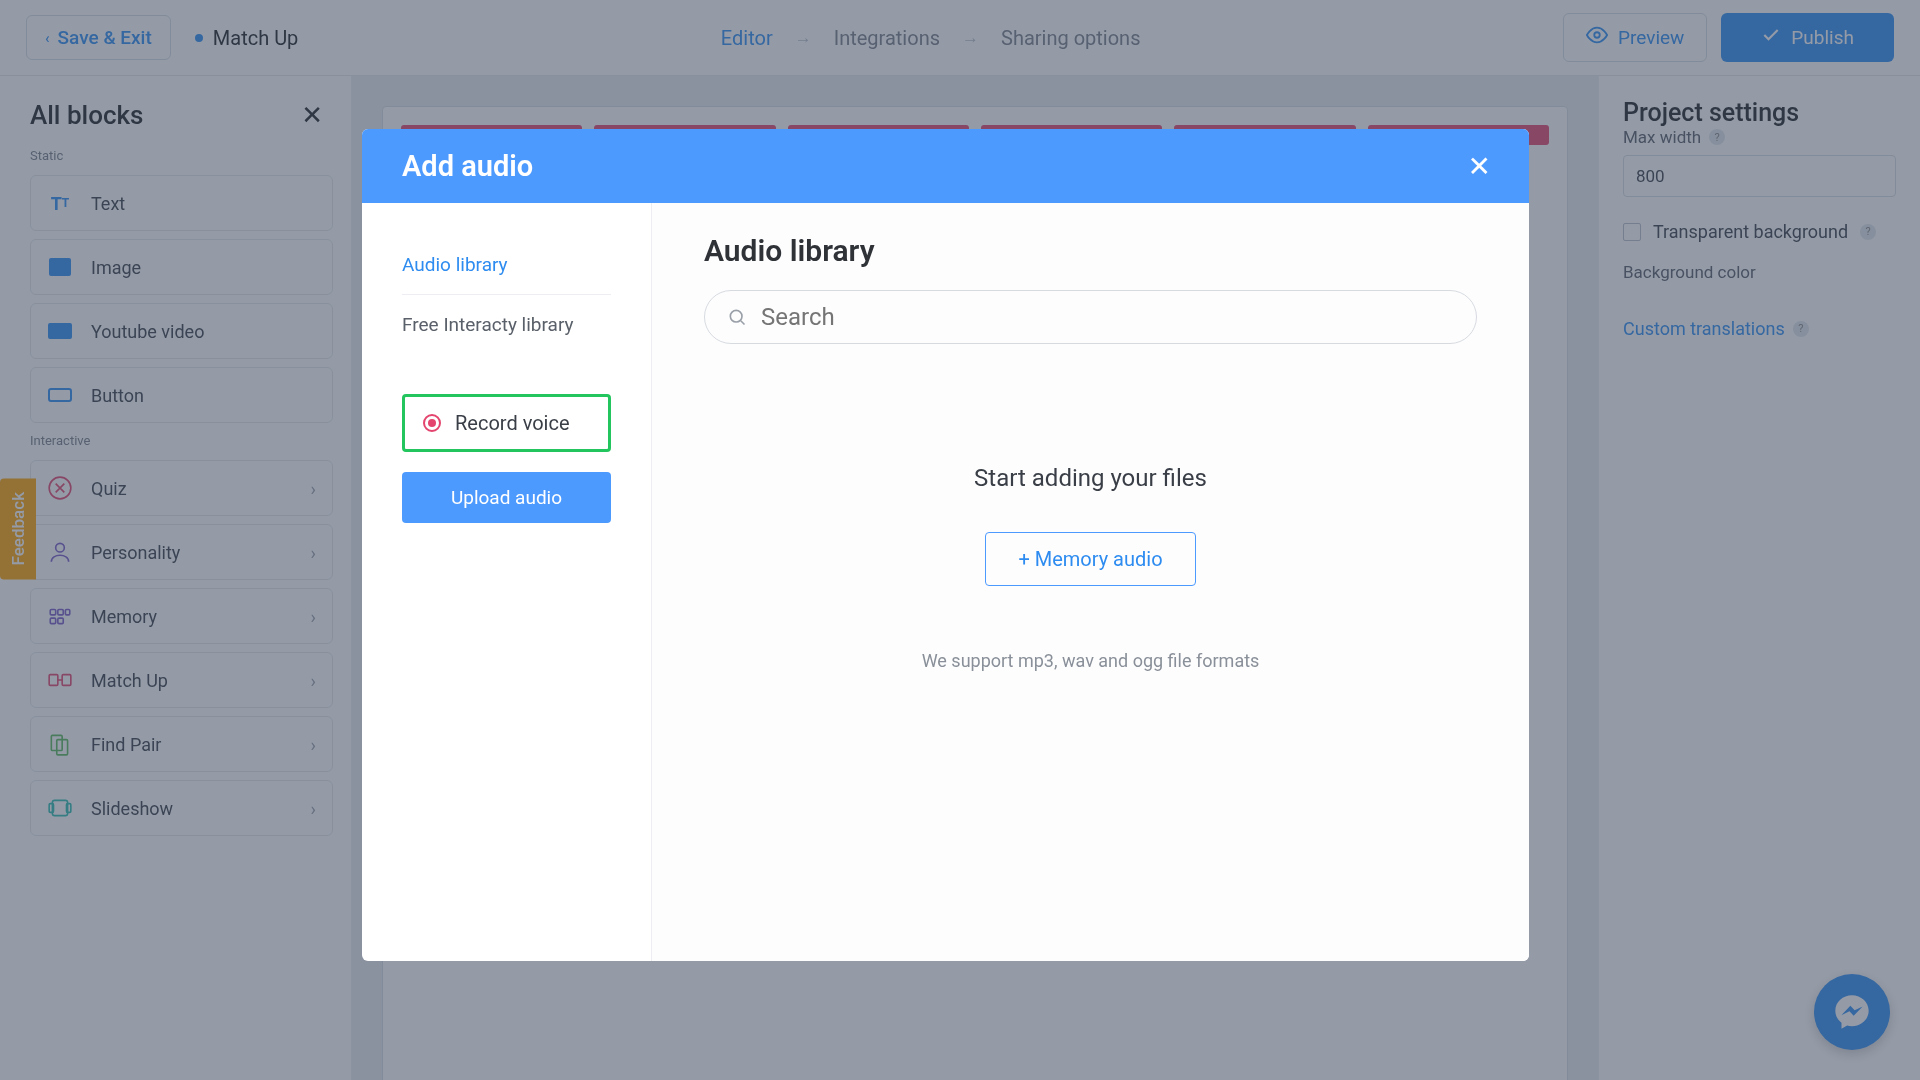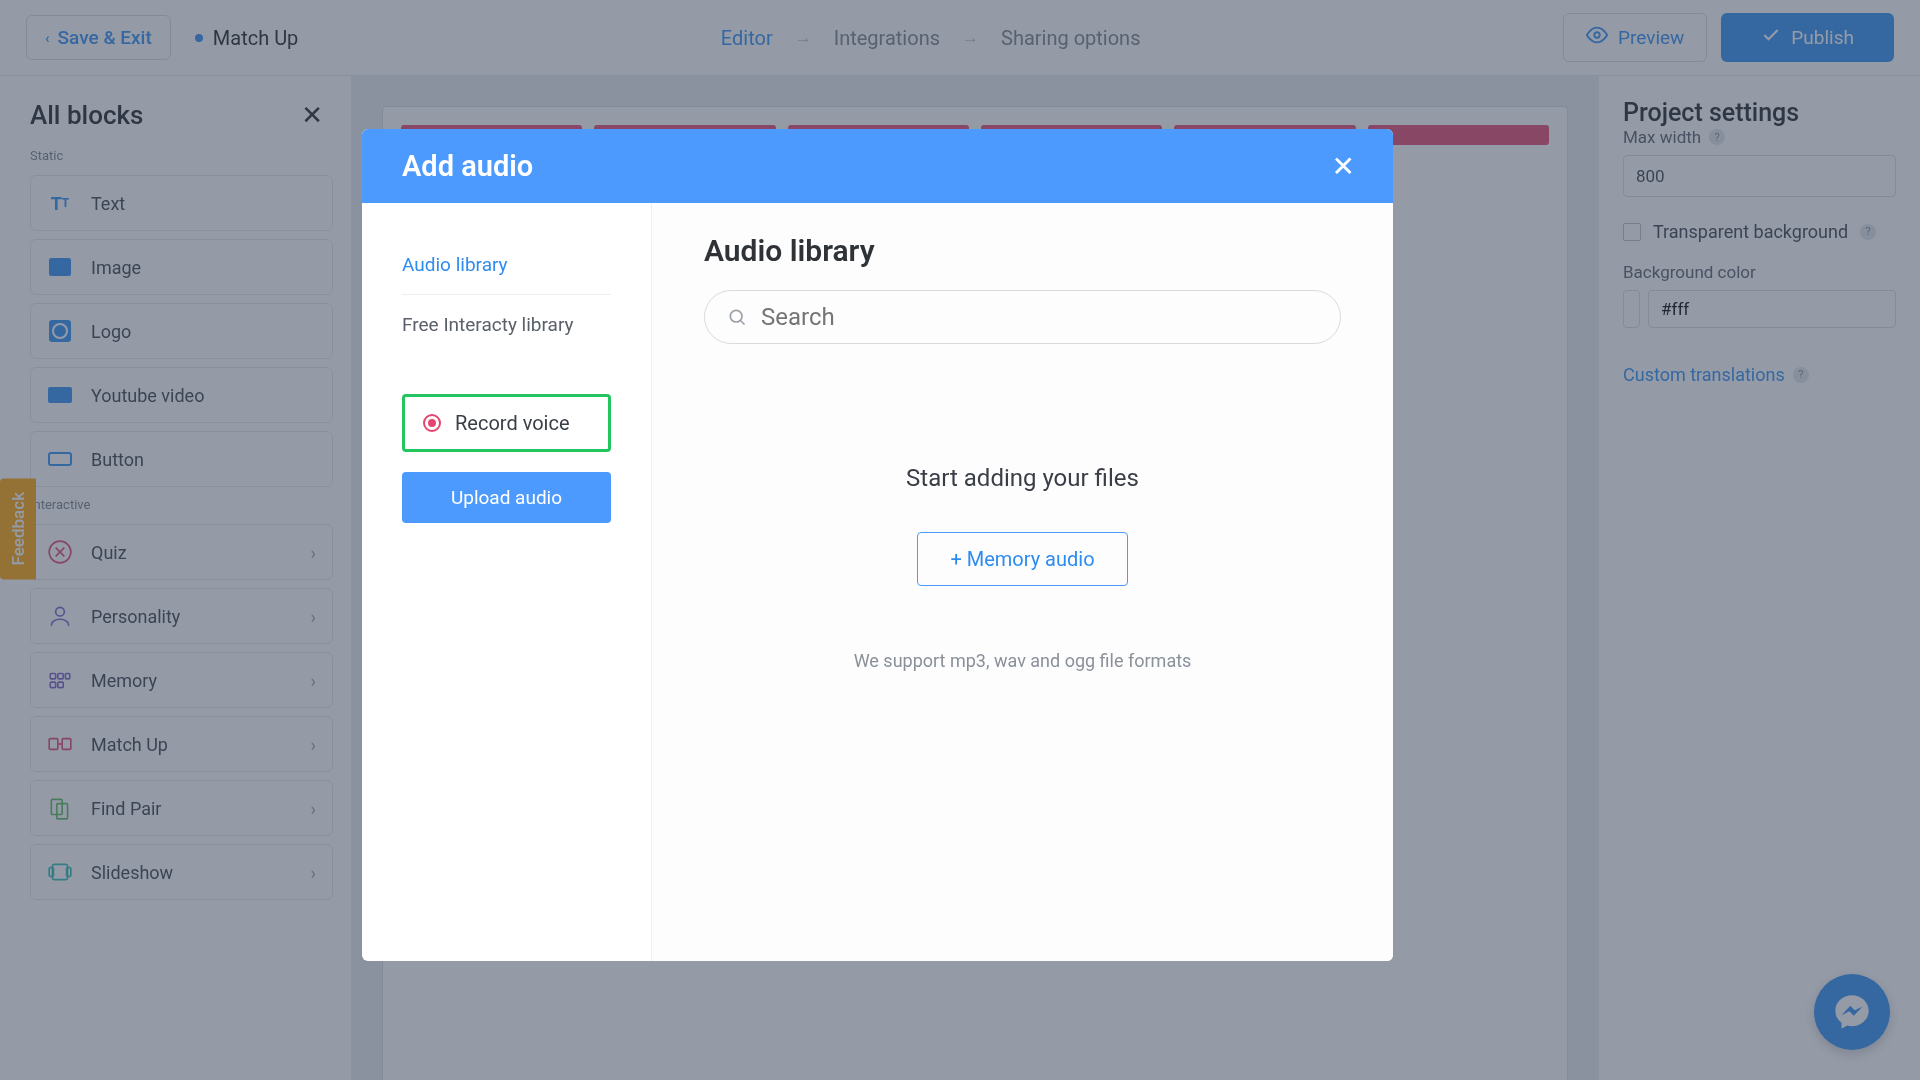--- a/index.html
+++ b/index.html
@@ -59,21 +59,21 @@
 
 
 .feedback-tab { position:absolute; left:0; top:478px; background:#ffa200; color:#fff; writing-mode:vertical-rl; padding:14px 8px; font-size:17px; font-weight:500; border-radius:0 4px 4px 0; cursor:pointer; transform:rotate(180deg); }
 
 
 .chat-bubble { position:absolute; right:30px; bottom:30px; width:76px; height:76px; border-radius:50%; background:#2e8cf0; display:flex; align-items:center; justify-content:center; cursor:pointer; box-shadow:0 4px 12px rgba(0,0,0,.2); }
 .chat-bubble svg { width:40px; height:40px; fill:#fff; }
 
 
 .overlay { position:absolute; inset:0; background:rgba(60,72,95,.55); }
-.modal { position:absolute; left:362px; top:129px; width:1031px; height:832px; background:#fff; border-radius:6px; overflow:hidden; display:flex; flex-direction:column; }
+.modal { position:absolute; left:362px; top:129px; width:1167px; height:832px; background:#fff; border-radius:6px; overflow:hidden; display:flex; flex-direction:column; }
 .modal-header { background:#4d9aff; height:74px; display:flex; align-items:center; justify-content:space-between; padding:0 32px 0 40px; }
 .modal-title { color:#fff; font-size:29px; font-weight:600; }
 .modal-close { color:#fff; font-size:28px; cursor:pointer; padding:6px; }
 .modal-body { flex:1; display:flex; }
 .modal-side { width:290px; border-right:1px solid #eceef1; padding:36px 40px; display:flex; flex-direction:column; }
 .side-tab { font-size:19px; padding:14px 0; cursor:pointer; color:#5a6069; }
 .side-tab.active { color:#2e8cf0; }
 .side-divider { height:1px; background:#eceef1; margin:4px 0; }
 .record-btn { margin-top:44px; border:3px solid #22c55e; border-radius:4px; padding:14px 18px; display:flex; align-items:center; gap:14px; font-size:20px; color:#3a3f47; cursor:pointer; }
 .rec-dot { width:18px; height:18px; border:2px solid #e4456e; border-radius:50%; display:flex;align-items:center;justify-content:center; }
@@ -143,26 +143,20 @@
     <span>Text</span>
   </div>
   <div class="block-item">
     <span class="icn">
         <span class="icn-image"></span>
       </span>
     <span>Image</span>
   </div>
   <div class="block-item">
     <span class="icn">
-        <span class="icn-logo"></span>
-      </span>
-    <span>Logo</span>
-  </div>
-  <div class="block-item">
-    <span class="icn">
         <span class="icn-video"></span>
       </span>
     <span>Youtube video</span>
   </div>
   <div class="block-item">
     <span class="icn">
         <span class="icn-button"></span>
       </span>
     <span>Button</span>
   </div>
@@ -255,24 +249,20 @@
     <span>Max width</span>
     <span class="help-q">?</span>
   </div>
   <input class="text-input" value="800" style="">
   <div class="checkbox-row">
     <span class="checkbox"></span>
     <span>Transparent background</span>
     <span class="help-q">?</span>
   </div>
   <div class="field-label">Background color</div>
-  <div class="color-row">
-    <div class="swatch"></div>
-    <input class="color-input" value="#fff" style="">
-  </div>
   <div class="link-text">
     <span>Custom translations</span>
     <span class="help-q">?</span>
   </div>
 </div>
 
 <div class="feedback-tab">Feedback</div>
 
 <div class="chat-bubble">
   <svg viewBox="0 0 24 24">

